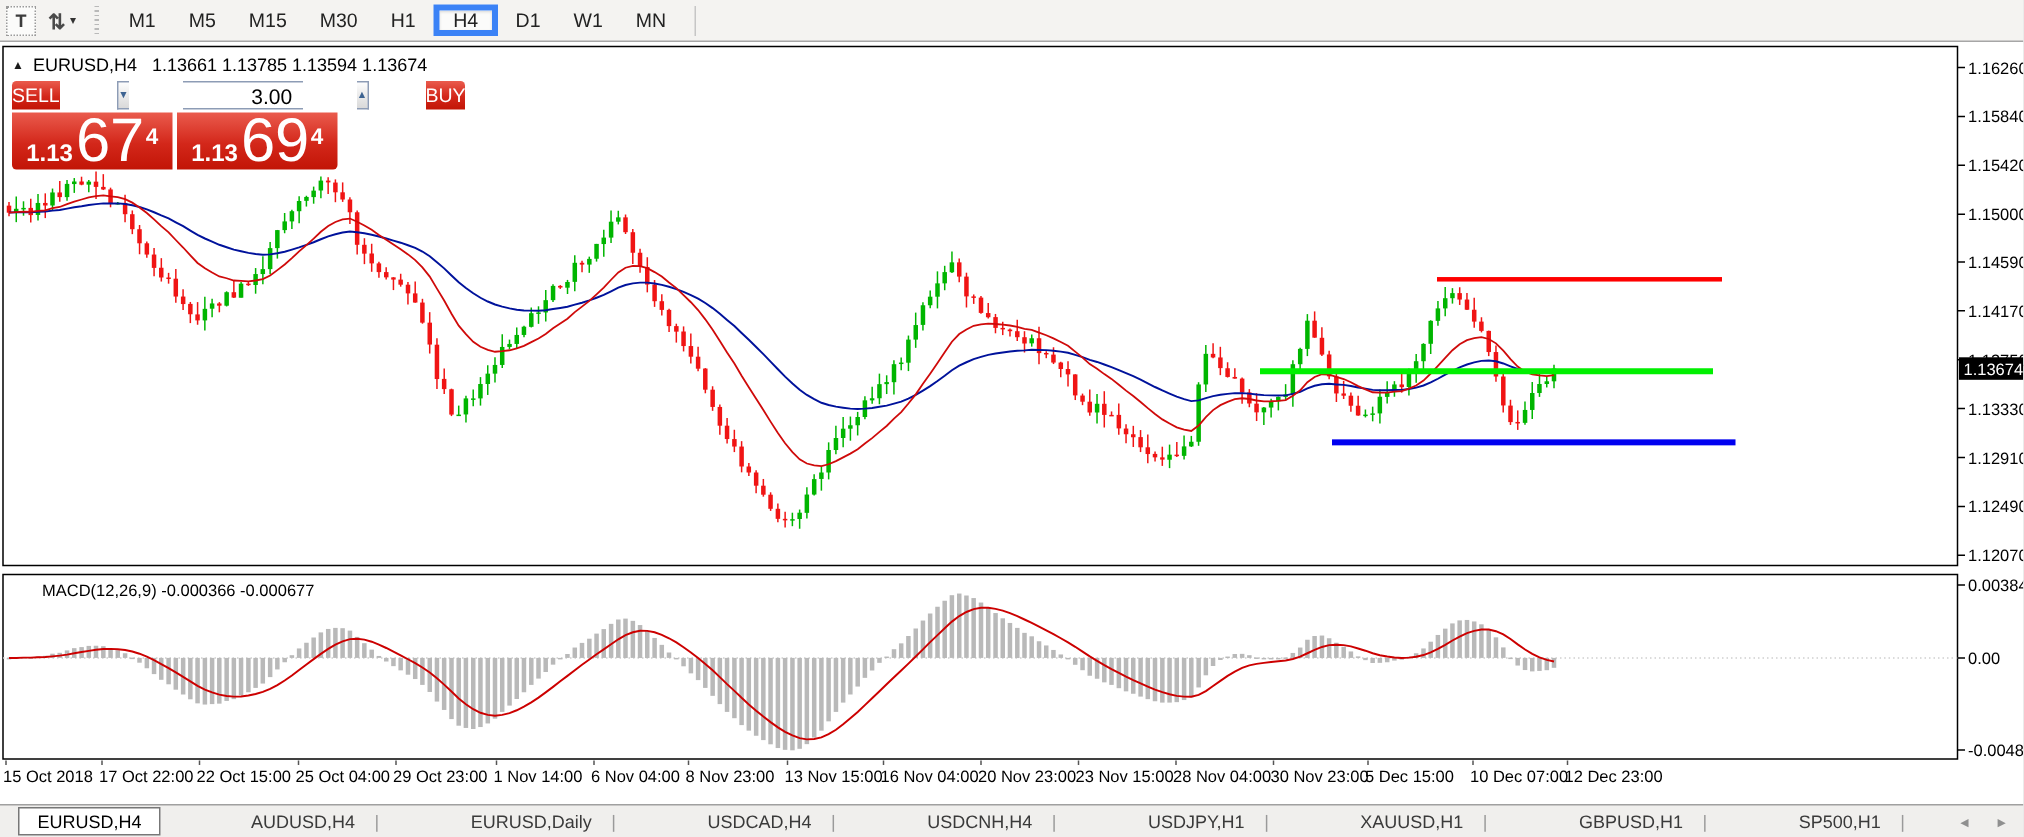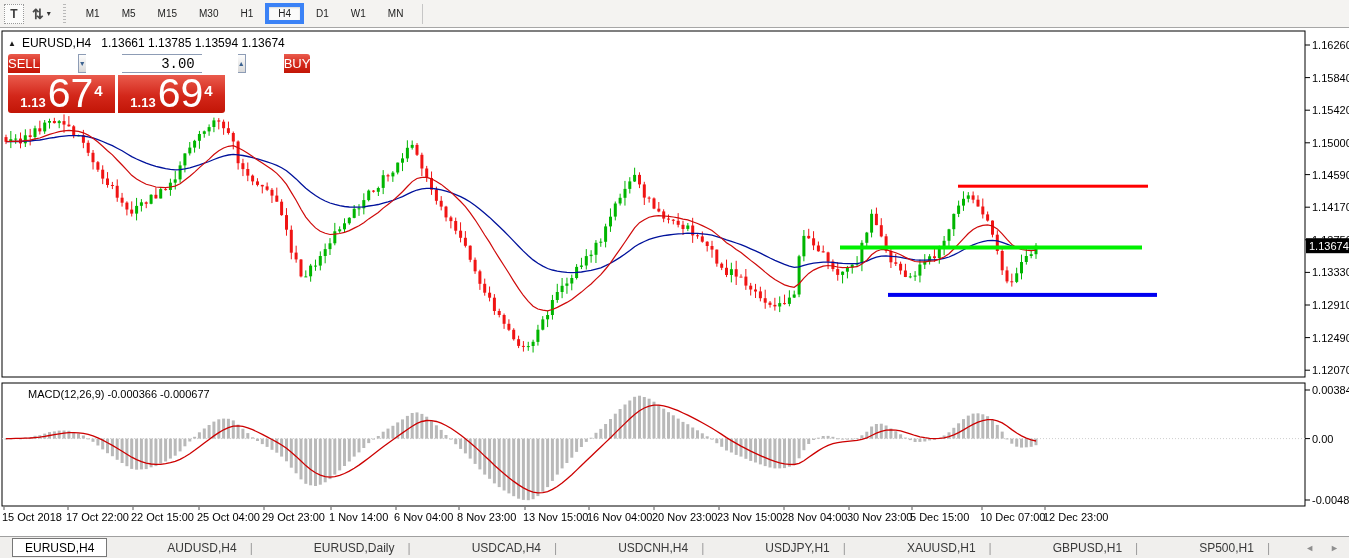--- a/index.html
+++ b/index.html
@@ -12,21 +12,21 @@
   .tool-icon{height:20px;min-width:20px;display:flex;align-items:center;justify-content:center;
              margin-left:4px;color:#3c3c3c;font-size:13px;cursor:pointer;}
   .text-tool{border:1px dotted #9a9a9a;width:20px;font-weight:bold;font-size:12px;background:#fbfbfa;}
   .cycle-wrap{display:flex;align-items:center;margin-left:8px;}
   .cycle{font-size:14px;font-weight:bold;color:#4a4a4a;}
   .caret{font-size:8px;color:#333;margin-left:3px;}
   .grip{width:7px;height:20px;margin:0 7px 0 10px;
         background:repeating-linear-gradient(180deg,#b9b9b9 0 1px,transparent 1px 3px);
         background-size:3px 100%;background-repeat:repeat-y;background-position:2px 0;cursor:grab;}
   .tf-bar{display:flex;align-items:center;height:28px;}
-  .tf-btn{height:21px;padding:0 9px;display:flex;align-items:center;font-size:10px;color:#222;
+  .tf-btn{height:21px;padding:0 9px;display:flex;align-items:center;font-size:13px;color:#222;
           border:1px solid transparent;margin:0 1px;cursor:pointer;}
   .tf-btn.active{background:#fbfbfa;border:4px solid #3b82f6;box-shadow:inset 0 1px 2px rgba(0,0,0,.14);}
   .vsep{width:1px;height:20px;background:#c6c6c6;margin-left:8px;}
   
   .chart-bg{position:absolute;left:0;top:28px;width:1349px;height:508px;background:#fff;}
   svg#chart-canvas{position:absolute;left:0;top:0;width:1349px;height:558px;z-index:1;
       font-family:"Liberation Sans",sans-serif;}
   
   .overlay{position:absolute;left:8px;top:36px;z-index:5;}
   .title-row{display:flex;align-items:center;font-size:12px;color:#000;white-space:nowrap;height:14px;}
@@ -37,26 +37,26 @@
   .redbg{background:linear-gradient(180deg,#ea5b4d 0%,#d3271a 55%,#c21506 100%);color:#fff;}
   .btn-sell{width:54px;border-radius:3px 0 0 0;display:flex;align-items:center;justify-content:center;
             font-size:13px;cursor:pointer;}
   .btn-buy{width:42px;margin-left:2px;border-radius:0 3px 0 0;display:flex;align-items:center;
            justify-content:center;font-size:13px;cursor:pointer;}
   .step-btn{width:20px;border:1px solid #8d9cb5;background:linear-gradient(180deg,#fdfdfd,#d9d9d9);
             display:flex;align-items:center;justify-content:center;color:#3d6391;font-size:7px;cursor:pointer;}
   .step-dn{margin-left:2px;border-right:none;}
   .step-up{border-left:none;}
   .vol-input{width:80px;border:1px solid #8d9cb5;border-left:none;border-right:none;text-align:right;
-             padding:0 7px 0 0;font-size:14px;color:#000;font-family:Liberation Mono, monospace;outline:none;}
+             padding:0 7px 0 0;font-size:14px;color:#000;font-family:Liberation Sans, sans-serif;outline:none;}
   .row2{display:flex;margin-top:2px;height:38px;}
   .pricebox{width:107px;display:flex;justify-content:center;align-items:baseline;cursor:pointer;}
   .pb-sell{border-radius:0 0 0 3px;}
   .pb-buy{margin-left:3px;border-radius:0 0 3px 0;}
-  .pp{font-size:13px;font-weight:bold;letter-spacing:0;}
+  .pp{font-size:16px;font-weight:bold;letter-spacing:0;}
   .pbig{font-size:41px;line-height:36px;margin-left:2px;}
   .psup{font-size:15px;font-weight:bold;position:relative;top:-11px;margin-left:1px;}
   
   .macd-label{position:absolute;left:28px;top:388px;font-size:11px;color:#000;z-index:5;white-space:nowrap;}
   
   .tabbar{position:absolute;left:0;top:536px;width:1349px;height:22px;background:#f0efed;
           border-top:1px solid #a0a0a0;display:flex;align-items:center;z-index:10;font-size:12px;color:#3a3a3a;}
   .tab{height:19px;display:flex;align-items:center;padding:0 12px;margin-top:0;cursor:pointer;white-space:nowrap;margin-left:48px;}
   .tab.active{background:#fff;border:1px solid #777;color:#000;margin-left:12px;}
   .tabsep{color:#9a9a9a;margin:0 1px;}

